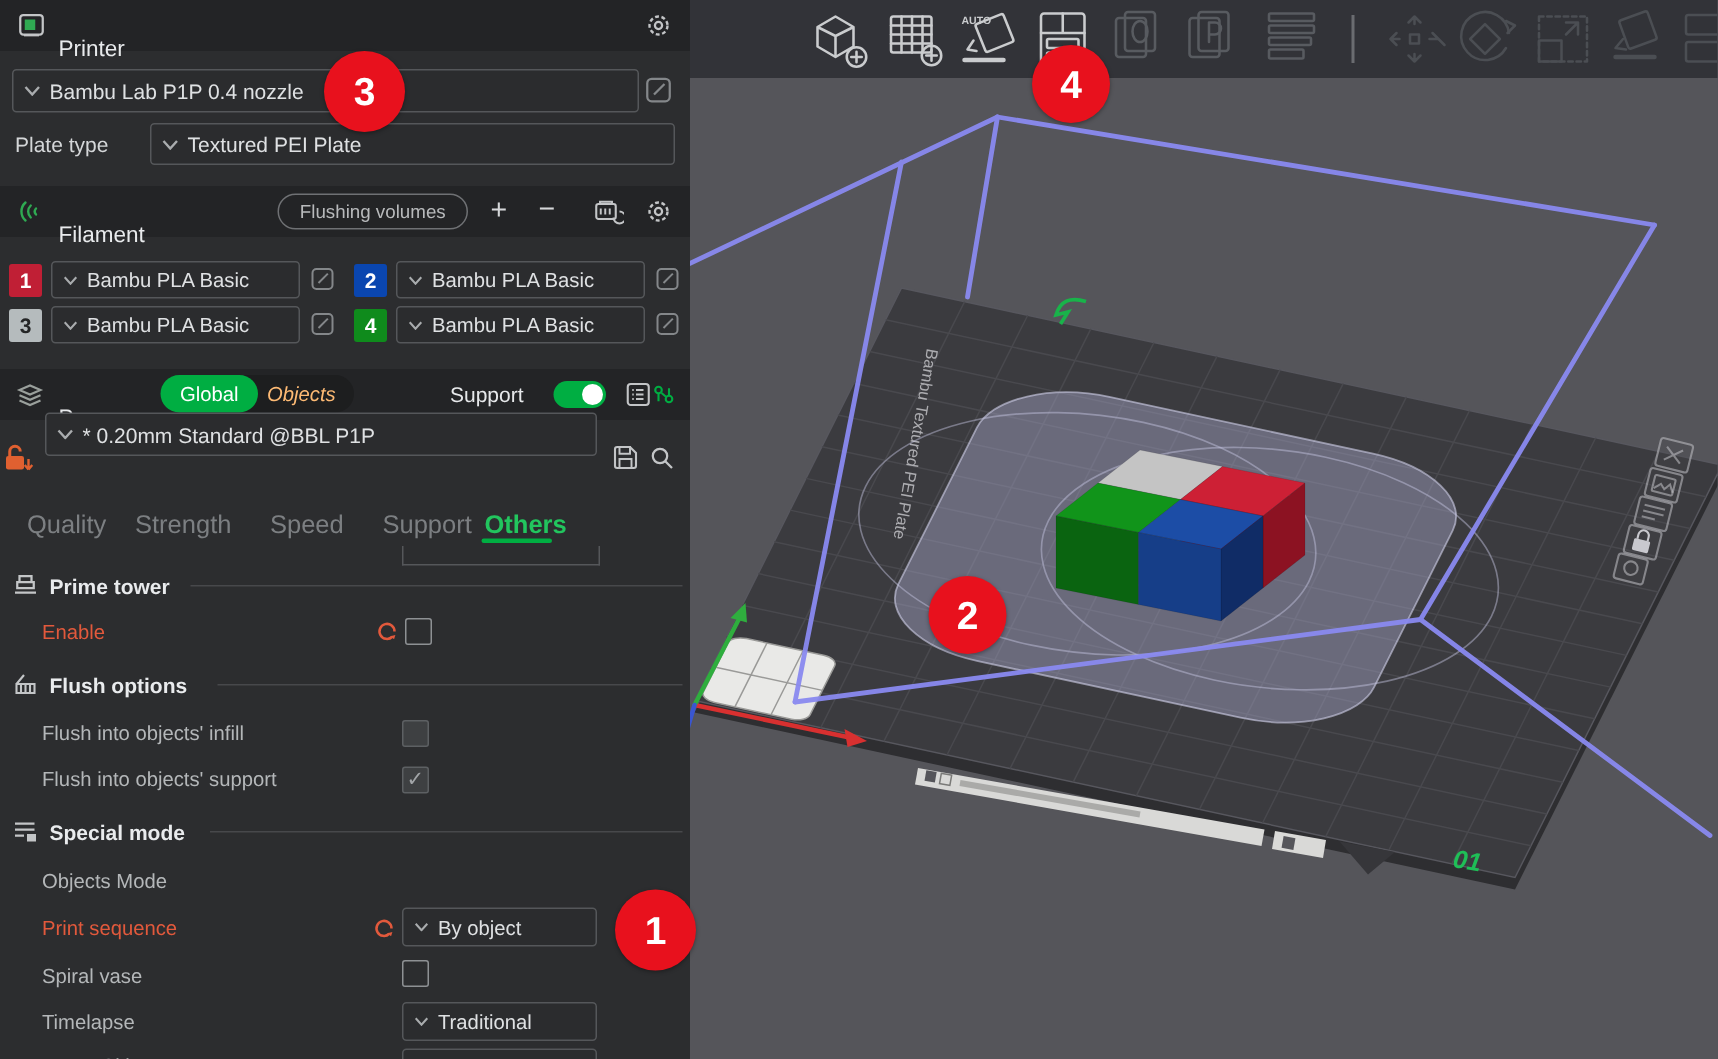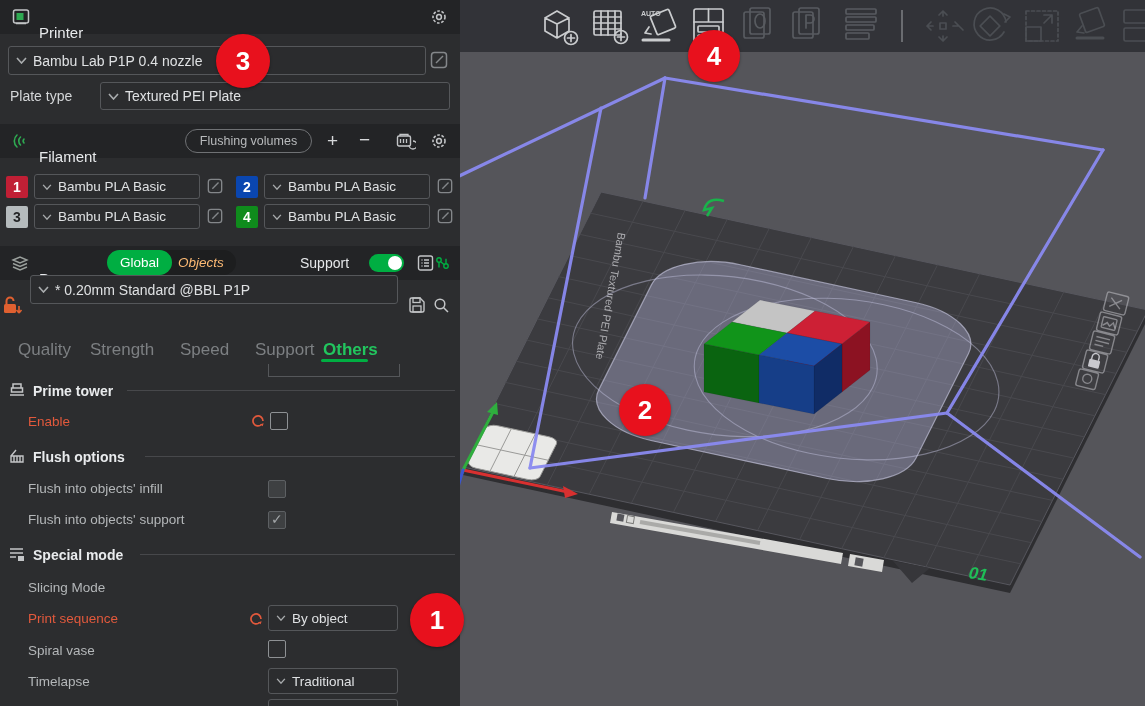--- a/index.html
+++ b/index.html
@@ -437,21 +437,21 @@
 
   <div class="grp-hdr" style="top:546px">
     <svg width="18" height="17" viewBox="0 0 18 17">
       <path d="M2 3 h13 M2 7 h13 M2 11 h6" stroke="#c3c5c7" stroke-width="1.5" fill="none"></path>
       <rect x="10" y="10" width="6" height="5" fill="#c3c5c7"></rect>
     </svg>
     <span class="t">Special mode</span>
   </div>
   <div class="grp-line" style="left:140px;top:554px;width:315px"></div>
 
-  <span class="lbl" style="left:28px;top:580px">Slicing Mode</span>
+  <span class="lbl" style="left:28px;top:580px">Objects Mode</span>
 
   <span class="lbl mod" style="left:28px;top:611px">Print sequence</span>
   <svg class="abs" style="left:248px;top:611px" width="16" height="16" viewBox="0 0 16 16">
     <path d="M13 8 a5 5 0 1 0 -1.5 3.5" fill="none" stroke="#e2593c" stroke-width="1.7"></path>
     <polygon points="12.7,13.2 10.2,11.2 13.6,10.3" fill="#e2593c"></polygon>
   </svg>
   <div class="dd" style="left:268px;top:605px;width:130px;height:26px">
     <svg class="chev" width="10" height="6" viewBox="0 0 11 7">
         <polyline points="1,1 5.5,6 10,1" fill="none" stroke="#a9acae" stroke-width="1.6"></polyline>
       </svg>

